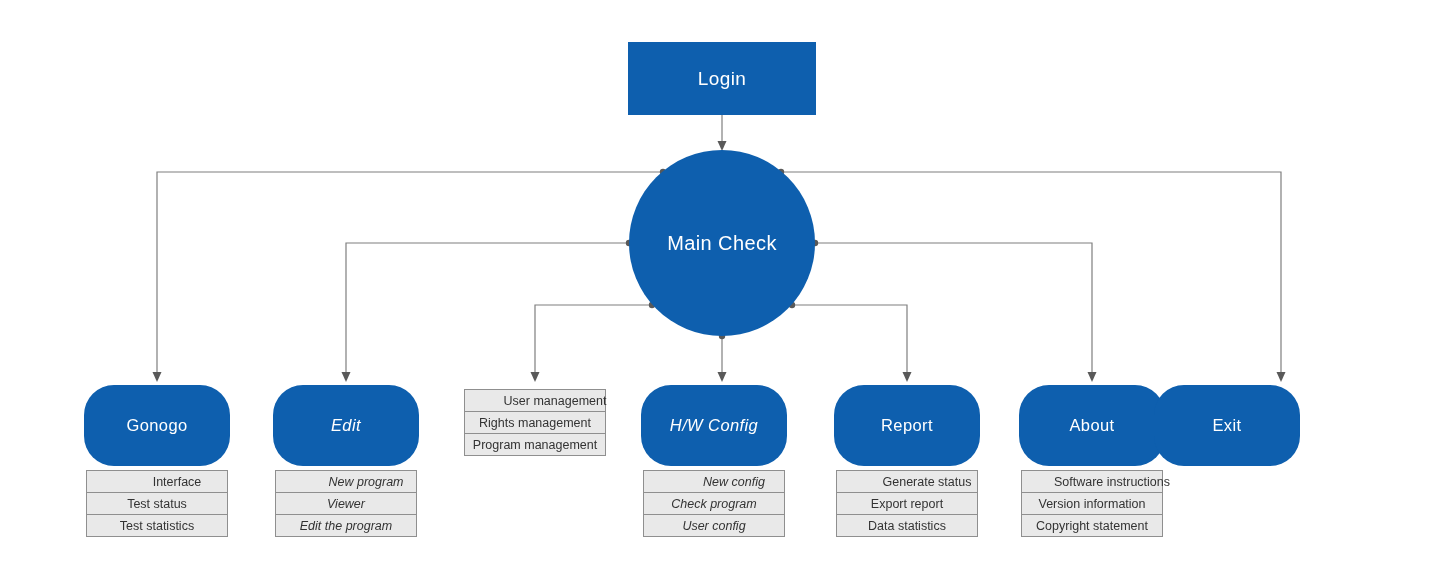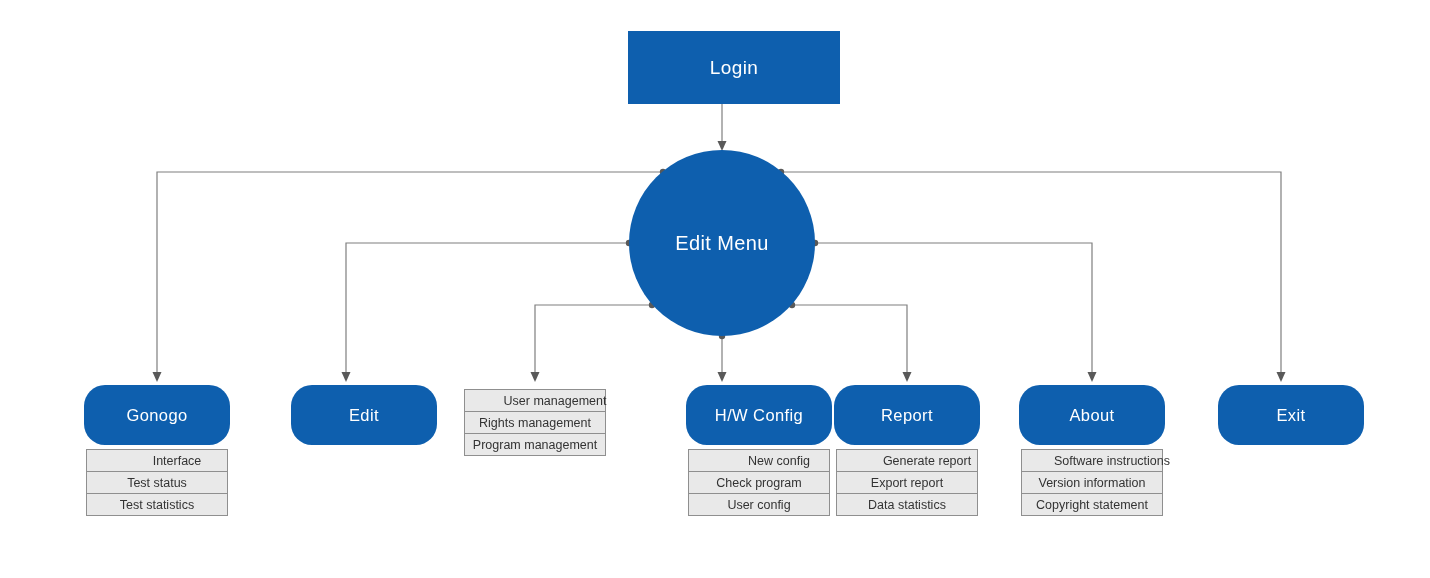--- a/index.html
+++ b/index.html
@@ -25,34 +25,34 @@
   .arrowhead{fill:var(--marker-gray);stroke:none;}
   .dot{fill:var(--marker-gray);stroke:none;}
   .node{
     position:absolute;
     background:var(--node-blue);
     color:var(--node-text);
     display:flex;align-items:center;justify-content:center;
     letter-spacing:0.4px;
   }
   #login-node{
-    left:628px;top:31px;width:212px;height:73px;
+    left:628px;top:42px;width:188px;height:73px;
     font-size:19px;
   }
   #main-menu-node{
     left:629px;top:150px;width:186px;height:186px;
     border-radius:50%;
     font-size:20px;
   }
   .branch{position:absolute;top:385px;width:146px;}
   .branch-head{
-    height:60px;width:146px;
+    height:81px;width:146px;
     background:var(--node-blue);
     color:var(--node-text);
-    border-radius:21px;
+    border-radius:30px;
     display:flex;align-items:center;justify-content:center;
     font-size:16.5px;letter-spacing:0.4px;
     box-sizing:border-box;
   }
   .branch-submenu{width:142px;margin:4px auto 0;}
   .submenu-item{
     height:21px;
     background:var(--item-bg);
     border:1px solid var(--item-border);
     margin-top:-1px;
@@ -88,63 +88,68 @@
       <path class="wire" d="M815 243 H1092 V373"></path>
       <circle class="dot" cx="815" cy="243" r="3.2"></circle>
       <polygon class="arrowhead" points="1087.5,372 1096.5,372 1092,382"></polygon>
       <path class="wire" d="M781 172 H1281 V373"></path>
       <circle class="dot" cx="781" cy="172" r="3.2"></circle>
       <polygon class="arrowhead" points="1276.5,372 1285.5,372 1281,382"></polygon>
     </svg>
 
   <div class="node" id="login-node">Login</div>
 
-  <div class="node" id="main-menu-node">Edit Menu</div>
+  <div class="node" id="main-menu-node">Main Check</div>
 
   <div id="branches">
       <div class="branch" style="left: 84px;">
         <div class="branch-head">Gonogo</div>
         <div class="branch-submenu">
           <div class="submenu-item">Interface</div>
           <div class="submenu-item">Test status</div>
           <div class="submenu-item">Test statistics</div>
         </div>
       </div>
-      <div class="branch" style="left: 291px;">
+      <div class="branch" style="left: 273px; font-style: italic;">
         <div class="branch-head">Edit</div>
+        <div class="branch-submenu">
+          <div class="submenu-item">New program</div>
+          <div class="submenu-item">Viewer</div>
+          <div class="submenu-item">Edit the program</div>
+        </div>
       </div>
       <div class="branch" style="left: 462px;">
         <div class="branch-submenu">
           <div class="submenu-item">User management</div>
           <div class="submenu-item">Rights management</div>
           <div class="submenu-item">Program management</div>
         </div>
       </div>
-      <div class="branch" style="left: 686px;">
+      <div class="branch" style="left: 641px; font-style: italic;">
         <div class="branch-head">H/W Config</div>
         <div class="branch-submenu">
           <div class="submenu-item">New config</div>
           <div class="submenu-item">Check program</div>
           <div class="submenu-item">User config</div>
         </div>
       </div>
       <div class="branch" style="left: 834px;">
         <div class="branch-head">Report</div>
         <div class="branch-submenu">
-          <div class="submenu-item">Generate report</div>
+          <div class="submenu-item">Generate status</div>
           <div class="submenu-item">Export report</div>
           <div class="submenu-item">Data statistics</div>
         </div>
       </div>
       <div class="branch" style="left: 1019px;">
         <div class="branch-head">About</div>
         <div class="branch-submenu">
           <div class="submenu-item">Software instructions</div>
           <div class="submenu-item">Version information</div>
           <div class="submenu-item">Copyright statement</div>
         </div>
       </div>
-      <div class="branch" style="left: 1218px;">
+      <div class="branch" style="left: 1154px;">
         <div class="branch-head">Exit</div>
       </div>
     </div>
 
 </div>
 
 </body></html>

